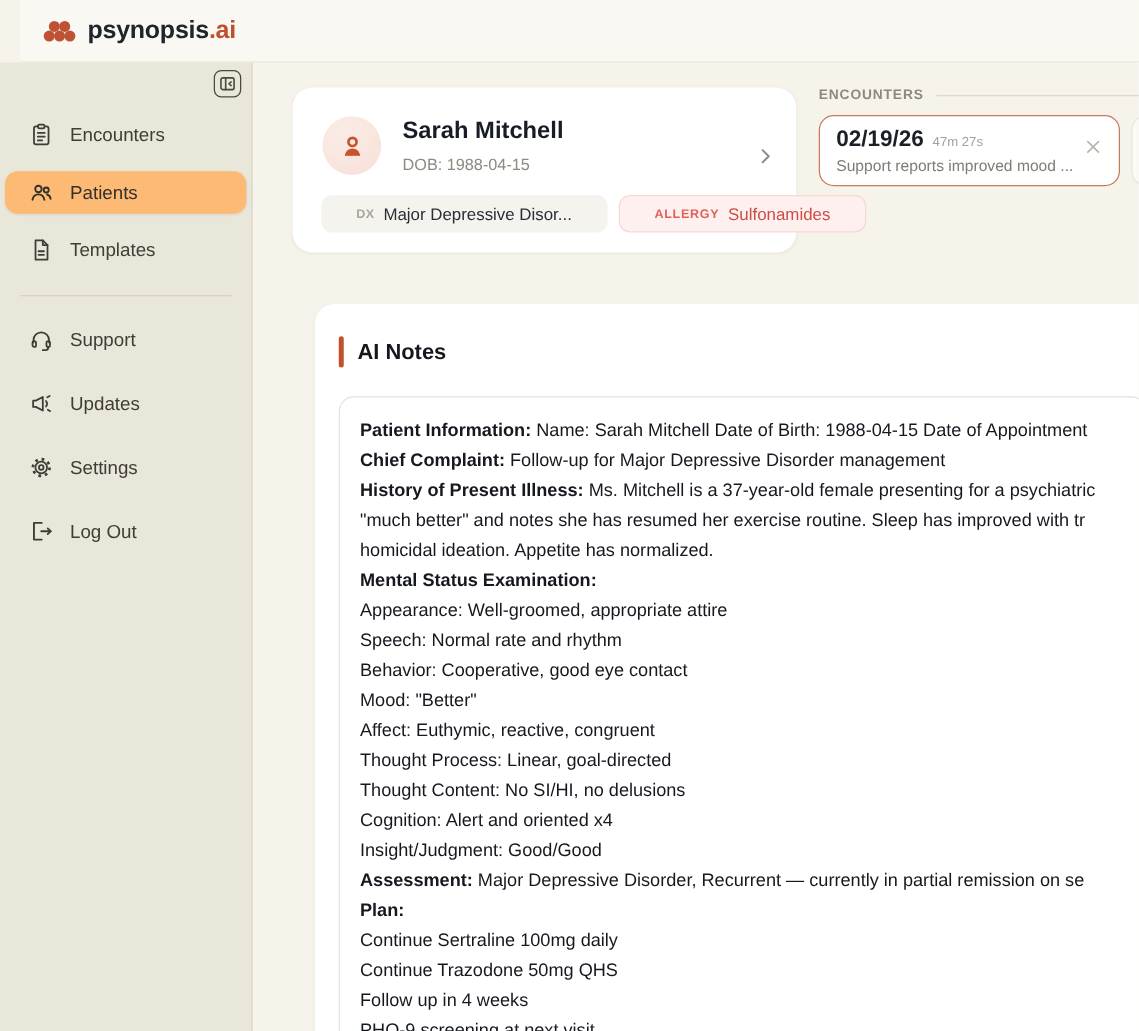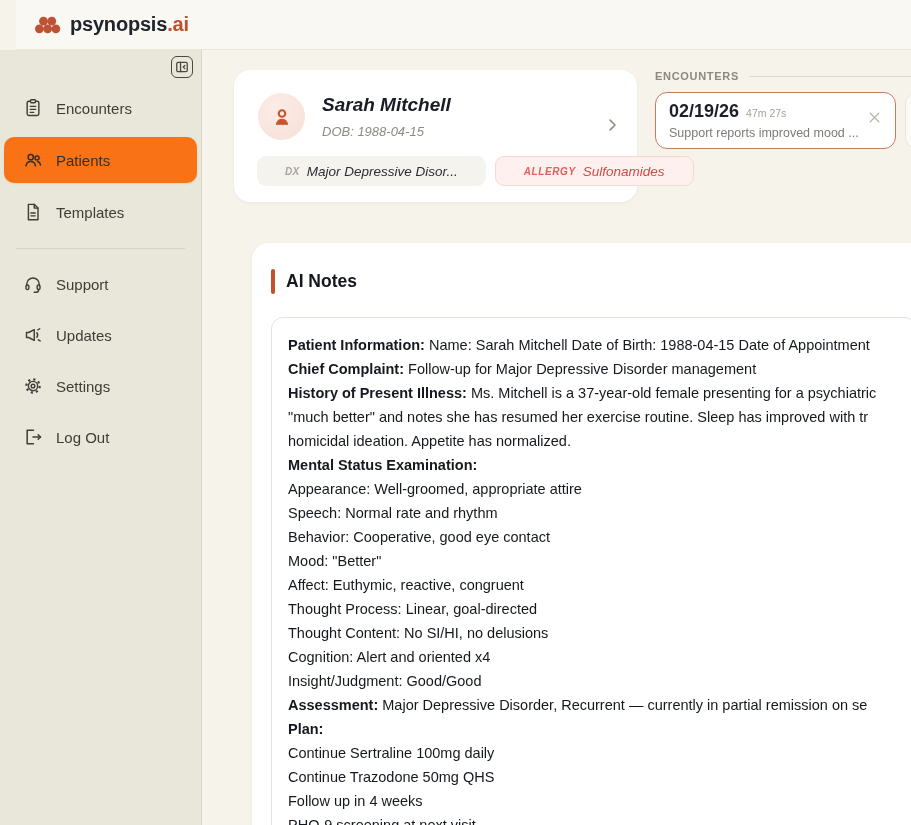--- a/index.html
+++ b/index.html
@@ -30,30 +30,30 @@
     width:22px; height:22px; border:1.6px solid #4a4840; border-radius:6px;
     background:transparent; display:flex; align-items:center; justify-content:center;
     cursor:pointer; color:#4a4840;
   }
   .nav-item {
     display:flex; align-items:center; gap:13px;
     height:44px; margin:0 4px 7px 4px; padding-left:19px;
     border-radius:10px; font-size:15px; color:#3f3d35; cursor:pointer;
   }
   .nav-item.active {
-    background:#f97316; box-shadow:0 1px 2px rgba(60,55,40,.08);
-    color:#33312b; font-weight:400; height:46px;
+    background:#fdba74; box-shadow:0 1px 2px rgba(60,55,40,.08);
+    color:#33312b; font-weight:400; height:34px;
   }
   .nav-icon { width:20px; height:20px; flex:0 0 20px; display:block; }
   .sidebar-divider { height:1px; background:#d7d2c3; margin:14px 16px 13px 16px; }
 
   
   .patient-card {
     position:absolute; left:234px; top:70px; width:403px; height:132px;
-    background:#fff; border-radius:16px; box-shadow:0 1px 3px rgba(60,55,40,.06);font-style:italic;
+    background:#fff; border-radius:16px; box-shadow:0 1px 3px rgba(60,55,40,.06);
   }
   .avatar {
     position:absolute; left:24px; top:23px; width:47px; height:47px; border-radius:50%;
     background:radial-gradient(circle at 35% 30%, #fbece6, #f7e0d8);
     display:flex; align-items:center; justify-content:center;
   }
   .patient-name { position:absolute; left:88px; top:24px; font-size:19px; font-weight:700; color:#181c25; }
   .patient-dob { position:absolute; left:88px; top:54px; font-size:13px; color:#8d8a82; }
   .card-chevron { position:absolute; right:16px; top:46px; }
   .tag-row { position:absolute; left:23px; top:86px; display:flex; gap:9px; }

